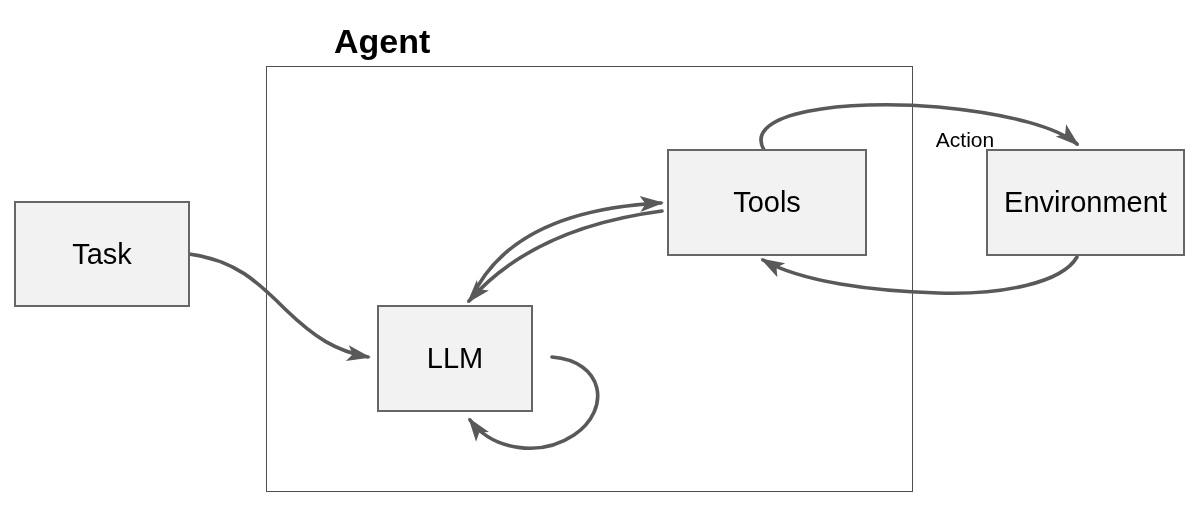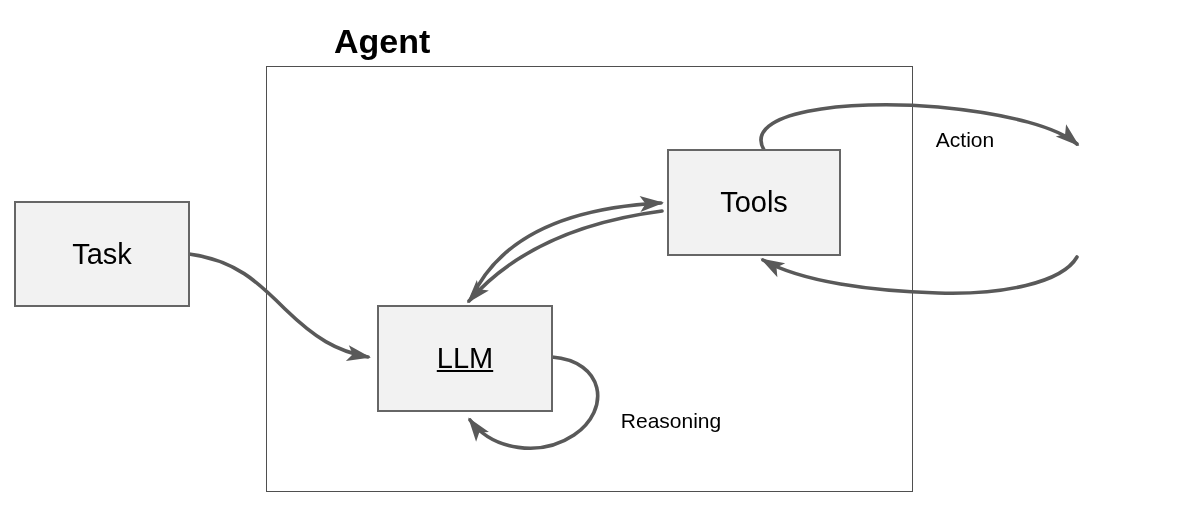--- a/index.html
+++ b/index.html
@@ -46,22 +46,22 @@
     box-sizing: border-box;
     background: var(--node-fill, #f2f2f2);
     border: 2px solid var(--node-border, #666666);
     display: flex;
     align-items: center;
     justify-content: center;
     font-size: 29px;
     white-space: nowrap;
   }
   .node-task        { left: 14px;  top: 201px; width: 176px; height: 106px; }
-  .node-llm         { left: 377px; top: 305px; width: 176px; height: 107px; text-decoration: underline; }
-  .node-tools       { left: 667px; top: 149px; width: 174px; height: 107px; }
+  .node-llm         { left: 377px; top: 305px; width: 156px; height: 107px; }
+  .node-tools       { left: 667px; top: 149px; width: 200px; height: 107px; }
   .node-environment { left: 986px; top: 149px; width: 199px; height: 107px; }
   .edge-label {
     position: absolute;
     font-size: 21px;
     text-align: center;
     white-space: nowrap;
   }
   .label-action    { left: 904px; top: 83px;  width: 122px; margin-top: 45px; }
   .label-result    { left: 915px; top: 306px; width: 122px; }
   .label-reasoning { left: 607px; top: 409px; width: 128px; }
@@ -90,17 +90,19 @@
 
   <div class="node node-task">
     <span>Task</span>
   </div>
   <div class="node node-llm">
     <span>LLM</span>
   </div>
   <div class="node node-tools">
     <span>Tools</span>
   </div>
+  <div class="node node-environment">
+    <span>Environment</span>
+  </div>
 
   <div class="edge-label label-action">Action</div>
-  <div class="edge-label label-reasoning">Reasoning</div>
 
 </div>
 
 </body></html>

